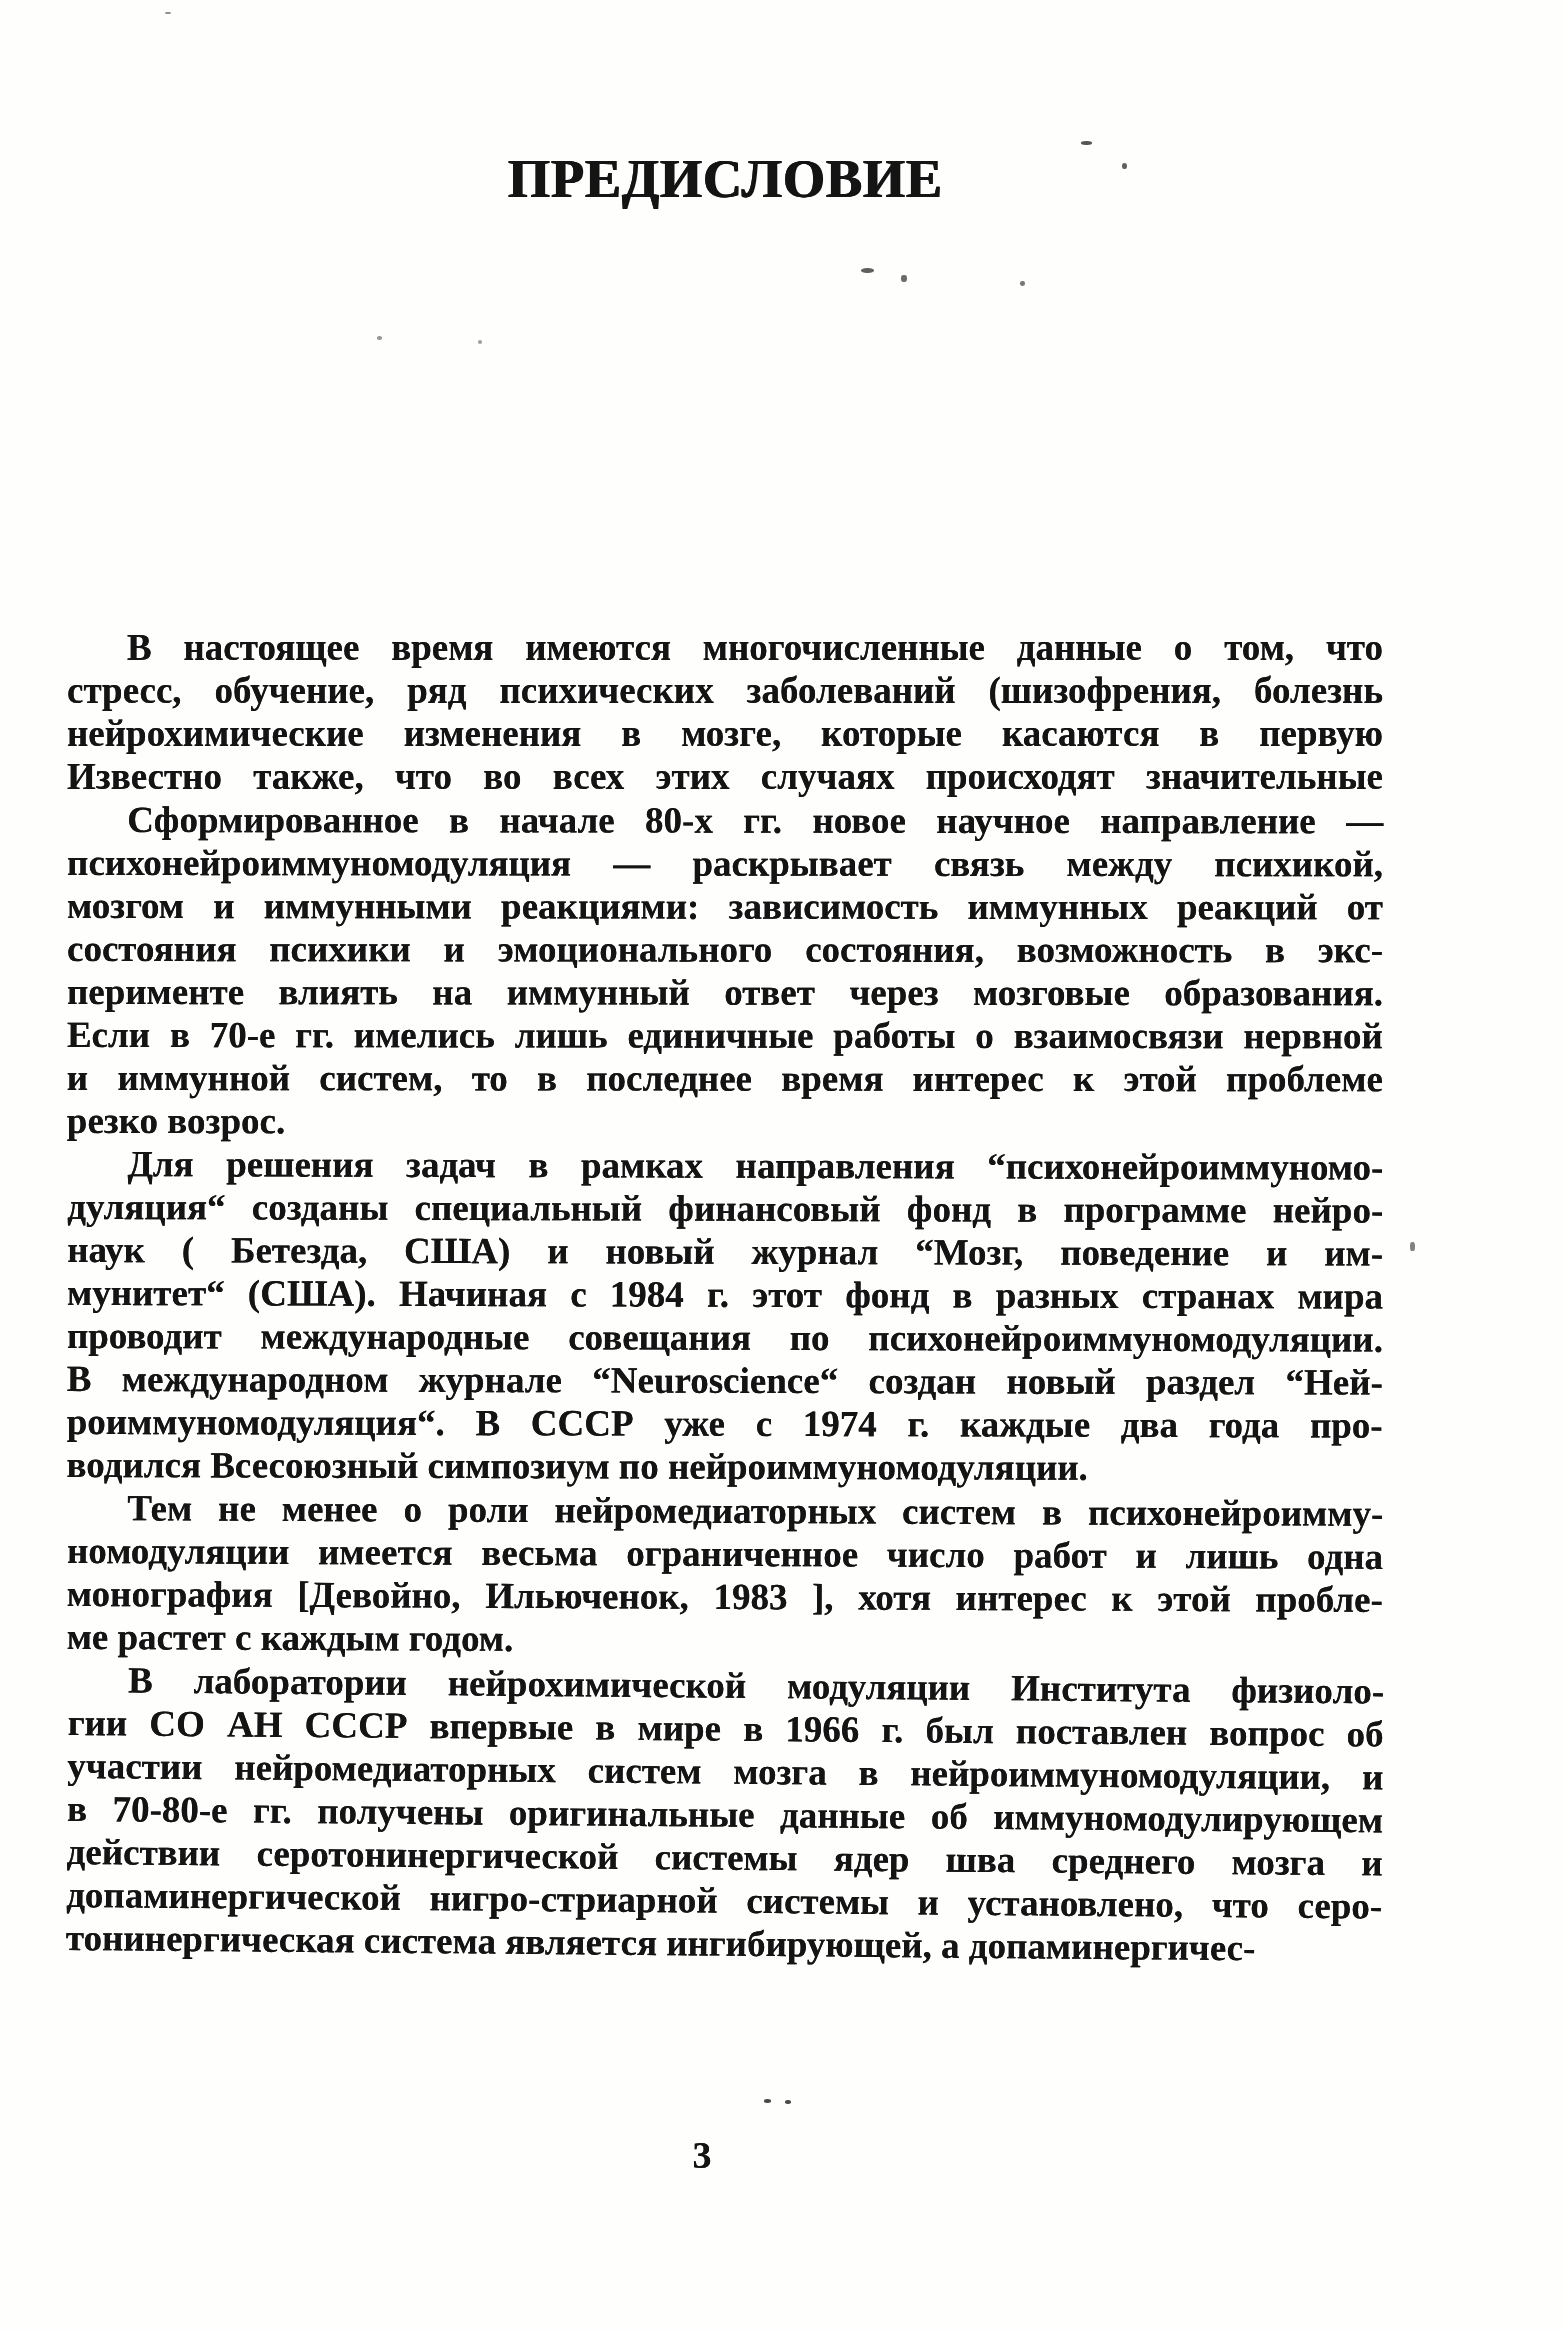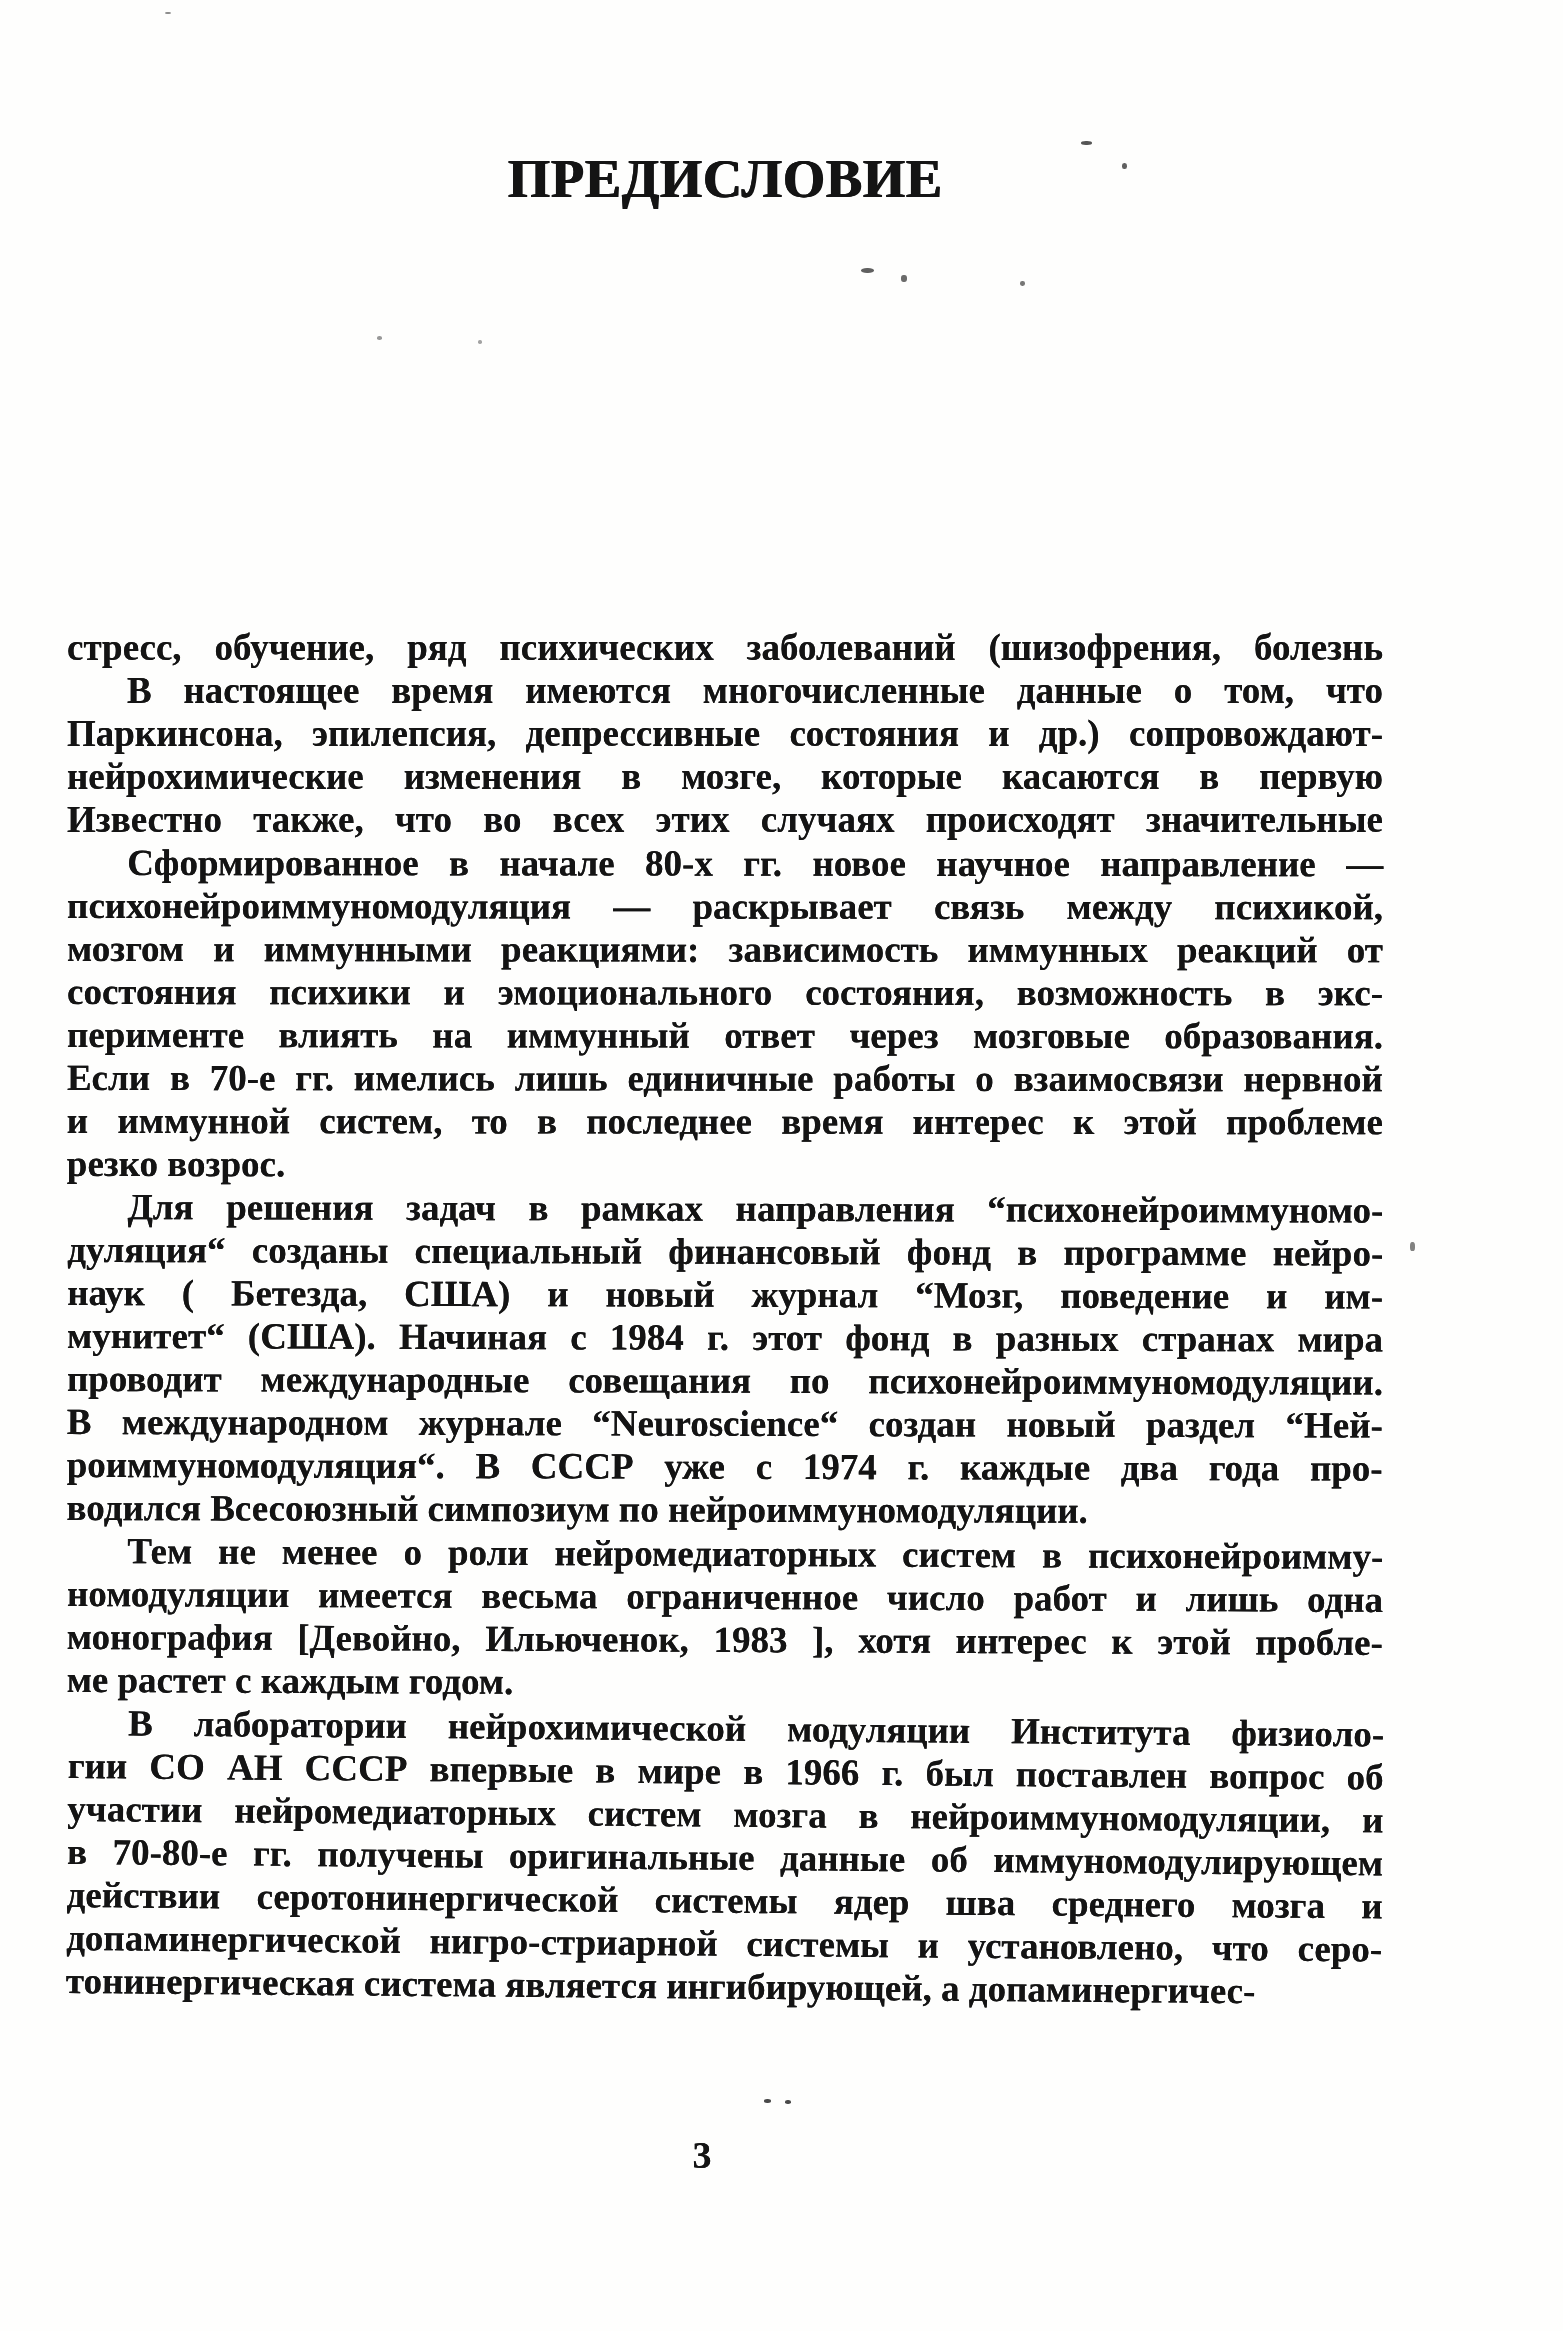--- a/index.html
+++ b/index.html
@@ -59,23 +59,22 @@
   }
 </style>
 </head>
 <body>
 
 <div class="page">
   <h1 class="title">ПРЕДИСЛОВИЕ</h1>
 
   <div class="text">
       <div class="paragraph p1">
+        <div class="line first">В настоящее время имеются многочисленные данные о том, что</div>
         <div class="line">стресс, обучение, ряд психических заболеваний (шизофрения, болезнь</div>
-        <div class="line first">В настоящее время имеются многочисленные данные о том, что</div>
-        <div class="line">Паркинсона, эпилепсия, депрессивные состояния и др.) сопровождают-</div>
         <div class="line">нейрохимические изменения в мозге, которые касаются в первую</div>
         <div class="line">Известно также, что во всех этих случаях происходят значительные</div>
       </div>
       <div class="paragraph p2">
         <div class="line first">Сформированное в начале 80-х гг. новое научное направление —</div>
         <div class="line">психонейроиммуномодуляция — раскрывает связь между психикой,</div>
         <div class="line">мозгом и иммунными реакциями: зависимость иммунных реакций от</div>
         <div class="line">состояния психики и эмоционального состояния, возможность в экс-</div>
         <div class="line">перименте влиять на иммунный ответ через мозговые образования.</div>
         <div class="line">Если в 70-е гг. имелись лишь единичные работы о взаимосвязи нервной</div>

